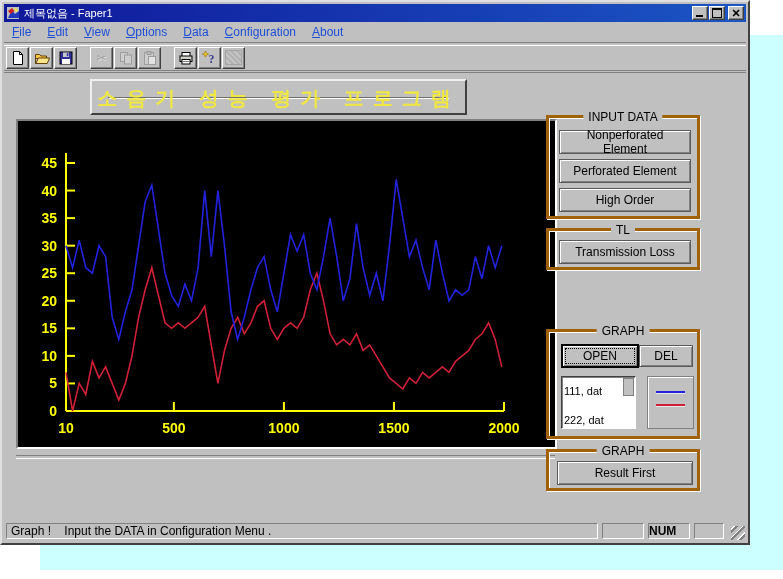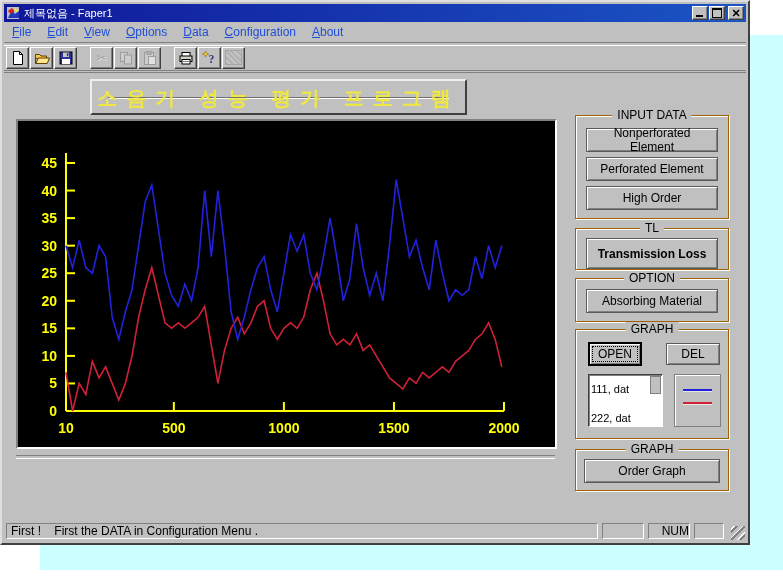--- a/index.html
+++ b/index.html
@@ -35,39 +35,39 @@
           border-top:2px solid #efefef;border-left:2px solid #efefef;border-right:2px solid #404040;border-bottom:2px solid #404040;padding:16px;box-sizing:border-box;}
   .banner-inner{width:100%;height:100%;background:#000;border:1px solid;border-color:#707070 #fff #fff #707070;
                 display:flex;align-items:center;justify-content:center;box-sizing:border-box;}
   .banner-inner span{font-size:20px;font-weight:bold;letter-spacing:9px;white-space:nowrap;}
   .chart-panel{position:absolute;left:12px;top:46px;width:537px;height:326px;background:#000;
                border-top:2px solid #808080;border-left:2px solid #808080;border-right:2px solid #fff;border-bottom:2px solid #fff;box-sizing:content-box;}
   #chart-svg{display:block;}
   #chart-svg text{font:bold 14px "Liberation Sans",sans-serif;}
   .chart-divider{position:absolute;left:12px;top:382px;width:539px;height:2px;border-top:1px solid #808080;border-bottom:1px solid #fff;}
   
-  .group{position:absolute;left:571px;width:154px;border:1px solid #a16207;box-shadow:1px 1px 0 #fff, inset 1px 1px 0 #fff;box-sizing:border-box;}
+  .group{position:absolute;left:542px;width:154px;border:3px solid #a16207;box-shadow:1px 1px 0 #fff, inset 1px 1px 0 #fff;box-sizing:border-box;}
   .group-title{position:absolute;top:-8px;left:50%;transform:translateX(-50%);background:#c0c0c0;padding:0 5px;font-size:12px;white-space:nowrap;}
   .btn95{position:absolute;background:#c0c0c0;border:1px solid #5a5a5a;
          box-shadow:inset 1px 1px 0 #fff, inset -1px -1px 0 #808080;
          font:12px "Liberation Sans",sans-serif;color:#000;display:flex;align-items:center;justify-content:center;padding:8px;box-sizing:border-box;}
   .btn95.default{border:2px solid #000;outline:1px dotted #000;outline-offset:-5px;}
   .listbox{position:absolute;background:#fff;border:1px solid;border-color:#404040 #fff #fff #404040;
            box-shadow:inset 1px 1px 0 #808080;font-size:11px;box-sizing:border-box;overflow:hidden;}
   .listbox .li{padding:8px 2px;line-height:13px;color:#000;white-space:nowrap;}
   .lb-scroll{position:absolute;right:1px;top:1px;width:9px;height:16px;background:#c0c0c0;border:1px solid #808080;}
   .legendbox{position:absolute;background:#c0c0c0;border:1px solid #808080;box-shadow:inset 1px 1px 0 #fff;box-sizing:border-box;}
   .legend-line{position:absolute;left:8px;right:8px;height:2px;box-shadow:0 1px 0 #e8e8e8;}
   
   .statusbar{position:absolute;left:2px;right:2px;bottom:2px;height:20px;background:#c0c0c0;}
   .sb-pane{position:absolute;top:2px;bottom:2px;border:1px solid;border-color:#808080 #fff #fff #808080;
            font-size:12px;line-height:14px;color:#000;box-sizing:border-box;}
   .sb-msg{left:2px;right:148px;padding:0 4px;white-space:pre;overflow:hidden;}
   .sb-p1{right:102px;width:42px;}
-  .sb-p2{right:56px;width:42px;text-align:right;}
+  .sb-p2{right:56px;width:42px;text-align:left;font-weight:bold;}
   .sb-p3{right:22px;width:30px;}
   .sb-grip{position:absolute;right:1px;bottom:1px;width:14px;height:14px;
            background:repeating-linear-gradient(135deg,transparent 0 2px,#fff 2px 3px,#808080 3px 5px,transparent 5px 6px);}
   u{text-underline-offset:1px;}
 </style>
 </head>
 <body>
 
 <div class="bg-accent" style="background: rgb(204, 255, 255);"></div>
 
@@ -214,51 +214,47 @@
 
     <div class="group" style="top:42px;height:104px;">
       <span class="group-title">INPUT DATA</span>
       <button class="btn95" style="left:10px;top:12px;width:132px;height:24px;">Nonperforated Element</button>
       <button class="btn95" style="left:10px;top:70px;width:132px;height:24px;">High Order</button>
       <button class="btn95" style="left:10px;top:41px;width:132px;height:24px;">Perforated Element</button>
     </div>
 
     <div class="group" style="top:155px;height:42px;">
       <span class="group-title">TL</span>
-      <button class="btn95" style="left:10px;top:9px;width:132px;height:31px;font-weight:bold;">Transmission Loss</button>
-    </div>
-
-    <div class="group" style="top:205px;height:44px;">
-      <span class="group-title">OPTION</span>
-      <button class="btn95" style="left:10px;top:10px;width:132px;height:24px;">Absorbing Material</button>
-    </div>
+      <button class="btn95" style="left:10px;top:9px;width:132px;height:24px;">Transmission Loss</button>
+    </div>
+
 
     <div class="group" style="top:256px;height:110px;">
       <span class="group-title">GRAPH</span>
-      <button class="btn95 default" style="left:12px;top:12px;width:54px;height:24px;">OPEN</button>
+      <button class="btn95 default" style="left:12px;top:12px;width:78px;height:24px;">OPEN</button>
       <button class="btn95" style="left:90px;top:13px;width:54px;height:22px;">DEL</button>
       <div class="listbox" style="left:12px;top:44px;width:75px;height:53px;">
         <div class="li">111, dat</div>
         <div class="li">222, dat</div>
         <div class="lb-scroll"></div>
       </div>
       <div class="legendbox" style="left:98px;top:44px;width:47px;height:53px;">
         <div class="legend-line" style="top: 14px; background: rgb(34, 34, 221);"></div>
         <div class="legend-line" style="top: 27px; background: rgb(208, 32, 56);"></div>
       </div>
     </div>
 
     <div class="group" style="top:376px;height:42px;">
       <span class="group-title">GRAPH</span>
-      <button class="btn95" style="left:8px;top:9px;width:136px;height:24px;">Order Graph</button>
+      <button class="btn95" style="left:8px;top:9px;width:136px;height:24px;">Result First</button>
     </div>
 
   </div>
 
   <div class="statusbar">
-    <div class="sb-pane sb-msg">First !    First the DATA in Configuration Menu .</div>
+    <div class="sb-pane sb-msg">Graph !    Input the DATA in Configuration Menu .</div>
     <div class="sb-pane sb-p1"></div>
     <div class="sb-pane sb-p2">NUM</div>
     <div class="sb-pane sb-p3"></div>
     <div class="sb-grip"></div>
   </div>
 
 </div>
 
 </body></html>

